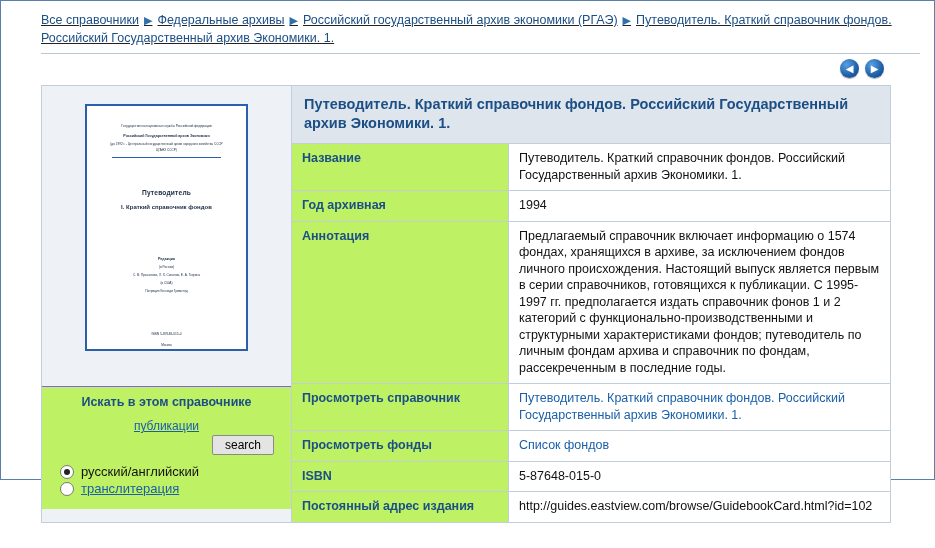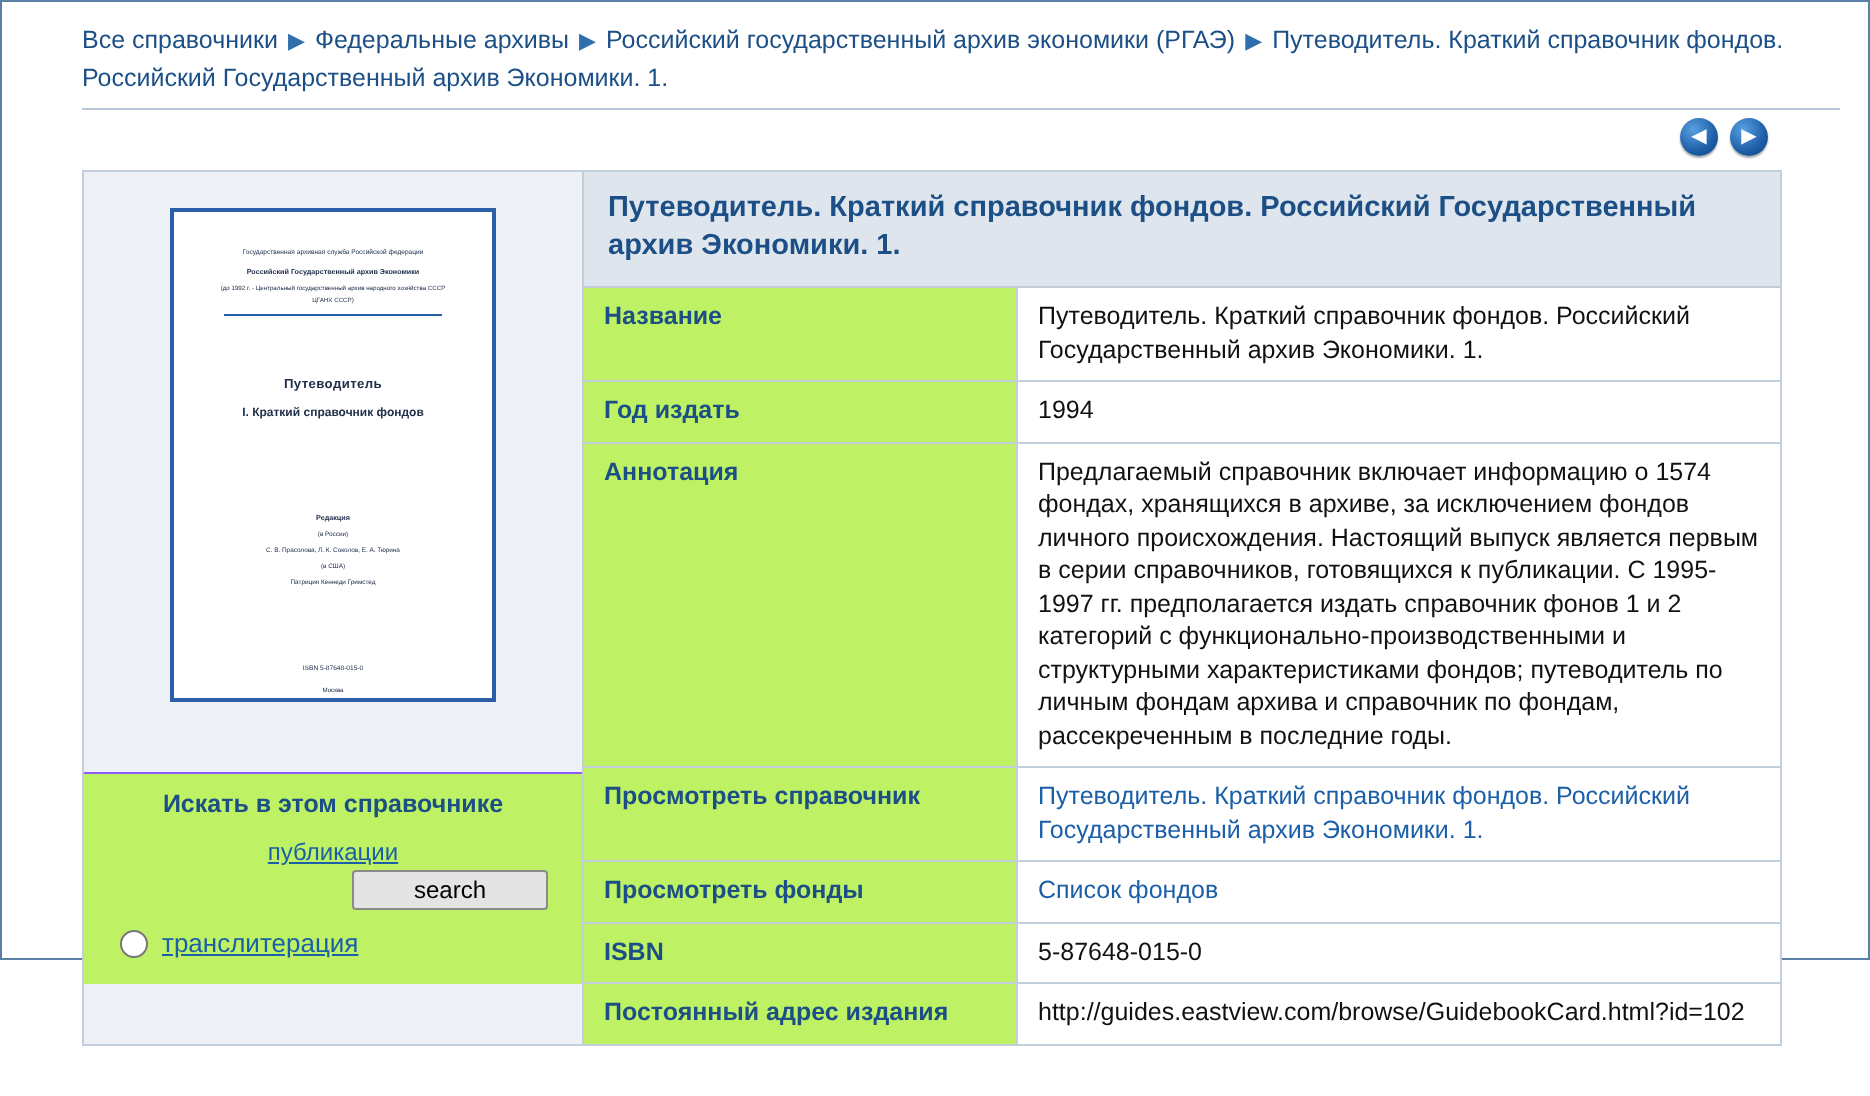--- a/index.html
+++ b/index.html
@@ -16,20 +16,21 @@
     overflow: hidden;
   }
   .page {
     position: relative;
     width: 935px;
     height: 480px;
     box-sizing: border-box;
     border: 1px solid #5a80a8;
     background: #ffffff;
     padding: 0;
+    text-decoration: underline;
   }
   
   .breadcrumb {
     padding: 10px 14px 4px 40px;
     font-size: 12.5px;
     line-height: 18px;
     color: #1b4f86;
   }
   .breadcrumb a {
     color: #1b4f86;
@@ -155,21 +156,21 @@
     text-decoration: underline;
     cursor: pointer;
   }
   .searchbtnrow {
     text-align: right;
     padding-right: 5px;
   }
   .searchbtn {
     font-family: "Liberation Sans", sans-serif;
     font-size: 12px;
-    padding: 2px 30px;
+    padding: 2px 12px;
     background: #e4e4e4;
     border: 1px solid #8a8a8a;
     border-radius: 2px;
     cursor: pointer;
   }
   .radios {
     text-align: left;
     padding: 8px 0 0 6px;
   }
   .radiorow {
@@ -286,38 +287,42 @@
       </div>
 
       <div class="searchbox">
         <div class="searchtitle">Искать в этом справочнике</div>
         <a class="kbdlink">публикации</a>
         <div class="searchbtnrow">
           <button class="searchbtn">search</button>
         </div>
         <div class="radios">
           <div class="radiorow">
+            <span class="radio on"></span>
+            <span class="radiolabel">русский/английский</span>
+          </div>
+          <div class="radiorow">
             <span class="radio"></span>
             <span class="radiolabel link">транслитерация</span>
           </div>
         </div>
       </div>
     </div>
 
     <div class="rightcol">
       <div class="cardhead">Путеводитель. Краткий справочник фондов. Российский Государственный архив Экономики. 1.</div>
 
       <table class="props">
         <tbody>
             <tr>
           <td class="lbl">Название</td>
           <td class="val">Путеводитель. Краткий справочник фондов. Российский Государственный архив Экономики. 1.</td>
         </tr>
         <tr>
-          <td class="lbl">Год издать</td>
+          <td class="lbl">Год архивная</td>
           <td class="val">1994</td>
         </tr>
         <tr>
           <td class="lbl">Аннотация</td>
           <td class="val">Предлагаемый справочник включает информацию о 1574 фондах, хранящихся в архиве, за исключением фондов личного происхождения. Настоящий выпуск является первым в серии справочников, готовящихся к публикации. С 1995-1997 гг. предполагается издать справочник фонов 1 и 2 категорий с функционально-производственными и структурными характеристиками фондов; путеводитель по личным фондам архива и справочник по фондам, рассекреченным в последние годы.</td>
         </tr>
         <tr>
           <td class="lbl">Просмотреть справочник</td>
           <td class="val"><a>Путеводитель. Краткий справочник фондов. Российский Государственный архив Экономики. 1.</a></td>
         </tr>

